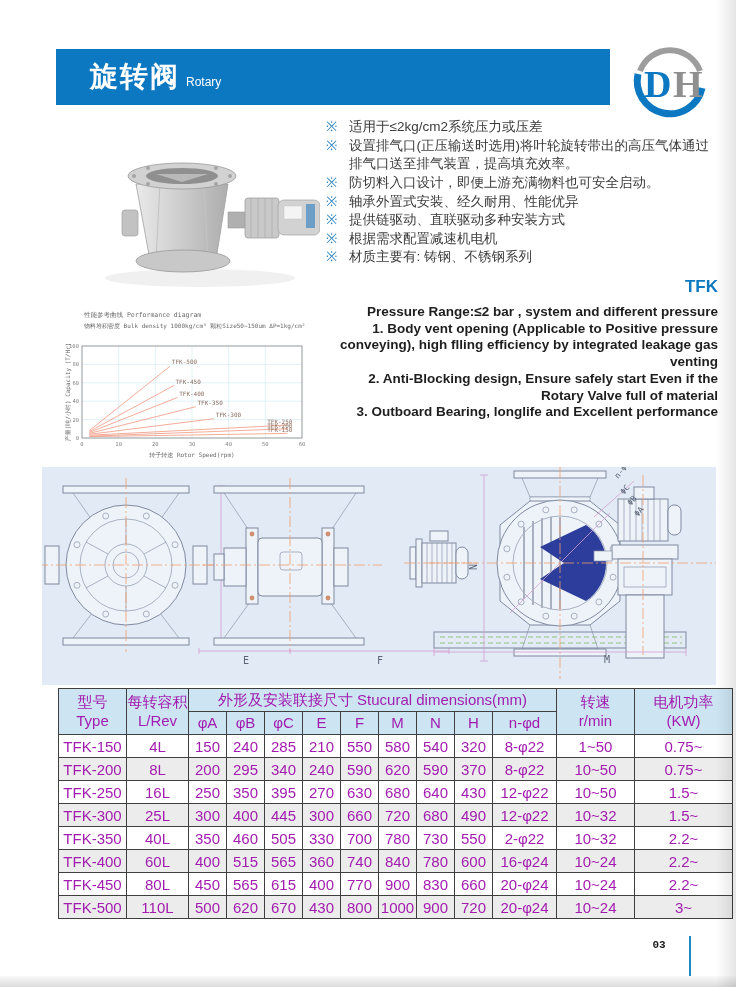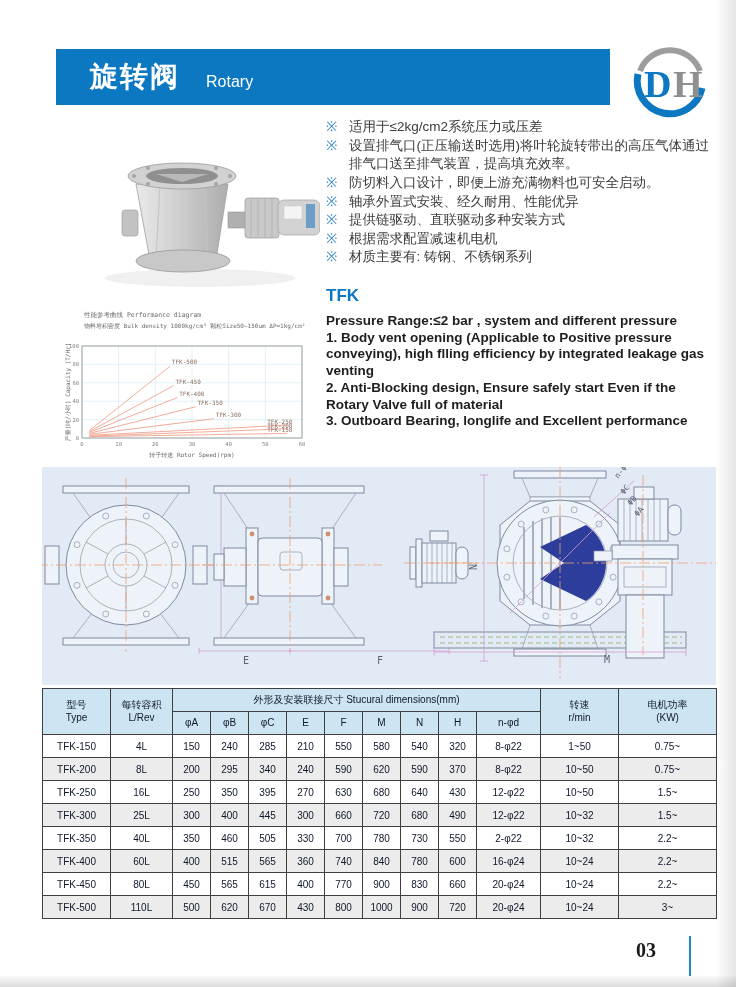--- a/index.html
+++ b/index.html
@@ -4,32 +4,32 @@
 <style>
   html,body{margin:0;padding:0;}
   body{
     width:736px;height:987px;position:relative;background:#ffffff;
     font-family:"Liberation Sans",sans-serif;overflow:hidden;
   }
   
   .banner{position:absolute;left:56px;top:49px;width:554px;height:56px;background:#0d78c2;
     border-radius:0;display:flex;align-items:center;padding-left:34px;box-sizing:border-box;}
   .banner .zh{color:#fff;font-size:28px;font-weight:bold;letter-spacing:2px;}
-  .banner .en{color:#fff;font-size:16px;margin-left:26px;margin-top:10px;}
+  .banner .en{color:#fff;font-size:12px;margin-left:6px;margin-top:10px;}
   .logo{position:absolute;left:618px;top:42px;width:106px;height:86px;}
   
   .photo{position:absolute;left:70px;top:140px;width:250px;height:160px;}
   
   .rightcol{position:absolute;left:326px;top:118px;width:392px;}
   .sec-heading{color:#0d78c2;font-size:17px;font-weight:bold;margin:0 0 7px 0;}
   .bullets{list-style:none;margin:0;padding:0;}
   .bullets li{display:flex;font-size:13.5px;color:#3b3b3b;line-height:1.38;}
   .bullets .marker{color:#2e86c4;width:23px;flex:0 0 23px;}
   .bullets .btext{flex:1;}
-  .spec-block{margin-top:19px;}
+  .spec-block{margin-top:10px;text-align:right;}
   .spec p{margin:0;font-size:13.5px;line-height:1.24;color:#1e1e1e;font-weight:bold;}
   
   .chart{position:absolute;left:60px;top:306px;width:260px;height:158px;}
   .c-title,.c-sub{font-family:"DejaVu Sans Mono",monospace;fill:#6b6b6b;font-size:6.5px;}
   .c-sub{font-size:6px;}
   .tick{font-family:"DejaVu Sans Mono",monospace;font-size:5.5px;fill:#808080;}
   .series-label{font-family:"DejaVu Sans Mono",monospace;font-size:6px;fill:#8a6f62;}
   .c-xlabel,.c-ylabel{font-family:"DejaVu Sans Mono",monospace;font-size:6px;fill:#6b6b6b;}
   
   .drawings{position:absolute;left:42px;top:467px;width:674px;height:218px;background:#e2eaf5;}
@@ -39,28 +39,28 @@
   .cl{stroke:#f0a070;fill:none;stroke-width:0.8;stroke-dasharray:11 3 2 3;}
   .dim{stroke:#d49fd0;fill:none;stroke-width:0.8;}
   .dimtext{font-family:"DejaVu Sans Mono",monospace;font-size:10px;fill:#5a6476;}
   .dimtext-s{font-family:"DejaVu Sans Mono",monospace;font-size:8px;fill:#5a6476;}
   .hatch{stroke:#93c07c;fill:none;stroke-width:1;stroke-dasharray:5 3;}
   .bolt{fill:#cf9070;stroke:none;}
   .rotor{fill:#2c3d9b;stroke:none;}
   .vane{stroke:#a9b0c0;stroke-width:2;fill:none;}
   
   .table-wrap{position:absolute;left:42px;top:688px;width:674px;}
-  table{border-collapse:collapse;width:674px;table-layout:fixed;font-size:10px;color:#0f172a;}
+  table{border-collapse:collapse;width:674px;table-layout:fixed;font-size:15px;color:#a21caf;margin-left:16px;}
   th,td{border:1px solid #3f3f3f;text-align:center;padding:0;height:22px;font-weight:normal;
     overflow:hidden;white-space:nowrap;}
   thead th{background:#cde5f3;line-height:1.25;}
   tbody tr.alt td{background:#ececec;}
   
-  .pagenum{position:absolute;left:636px;top:939px;width:46px;text-align:left;
-    font-family:Liberation Serif, serif;font-weight:bold;font-size:20px;color:#1a1a1a;}
+  .pagenum{position:absolute;left:636px;top:939px;width:46px;text-align:center;
+    font-family:Liberation Mono, monospace;font-weight:bold;font-size:11px;color:#1a1a1a;}
   .pageline{position:absolute;left:689px;top:936px;width:2px;height:40px;background:#1d8ac4;}
   .edge-r{position:absolute;right:0;top:0;width:20px;height:987px;
     background:linear-gradient(to right,rgba(0,0,0,0),rgba(0,0,0,0.10));}
   .edge-b{position:absolute;left:0;top:976px;width:736px;height:11px;
     background:linear-gradient(to bottom,rgba(0,0,0,0.02),rgba(0,0,0,0.14));}
 </style>
 </head>
 <body>
 
 <div>

